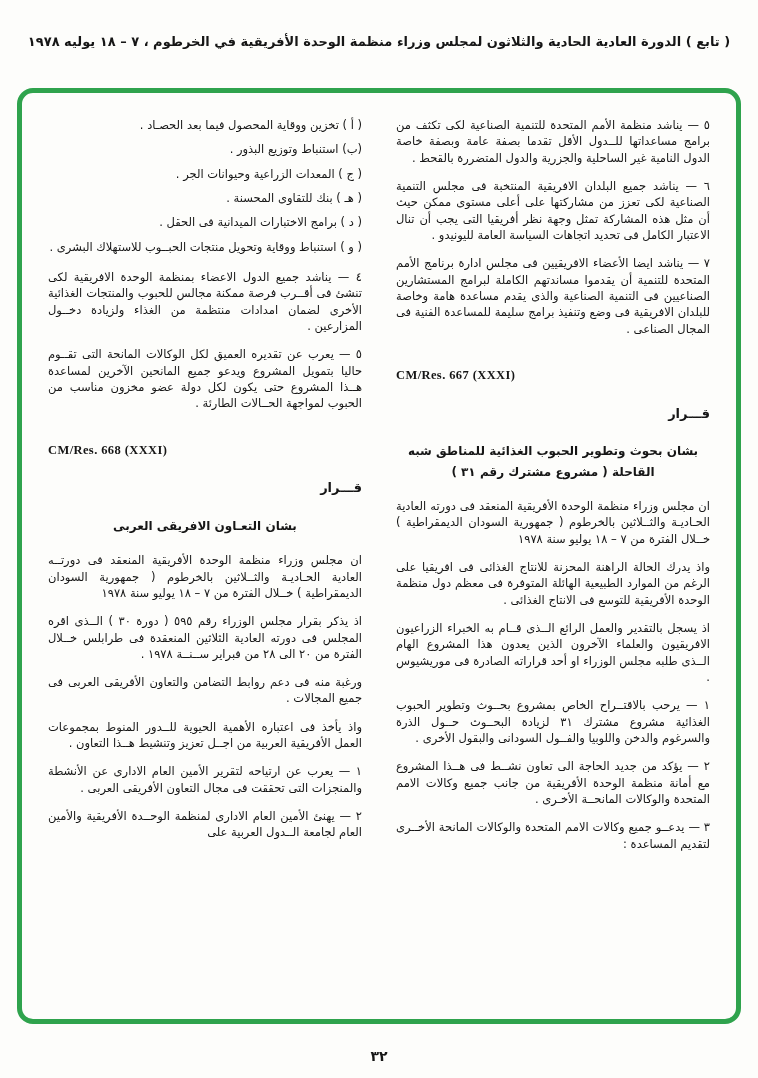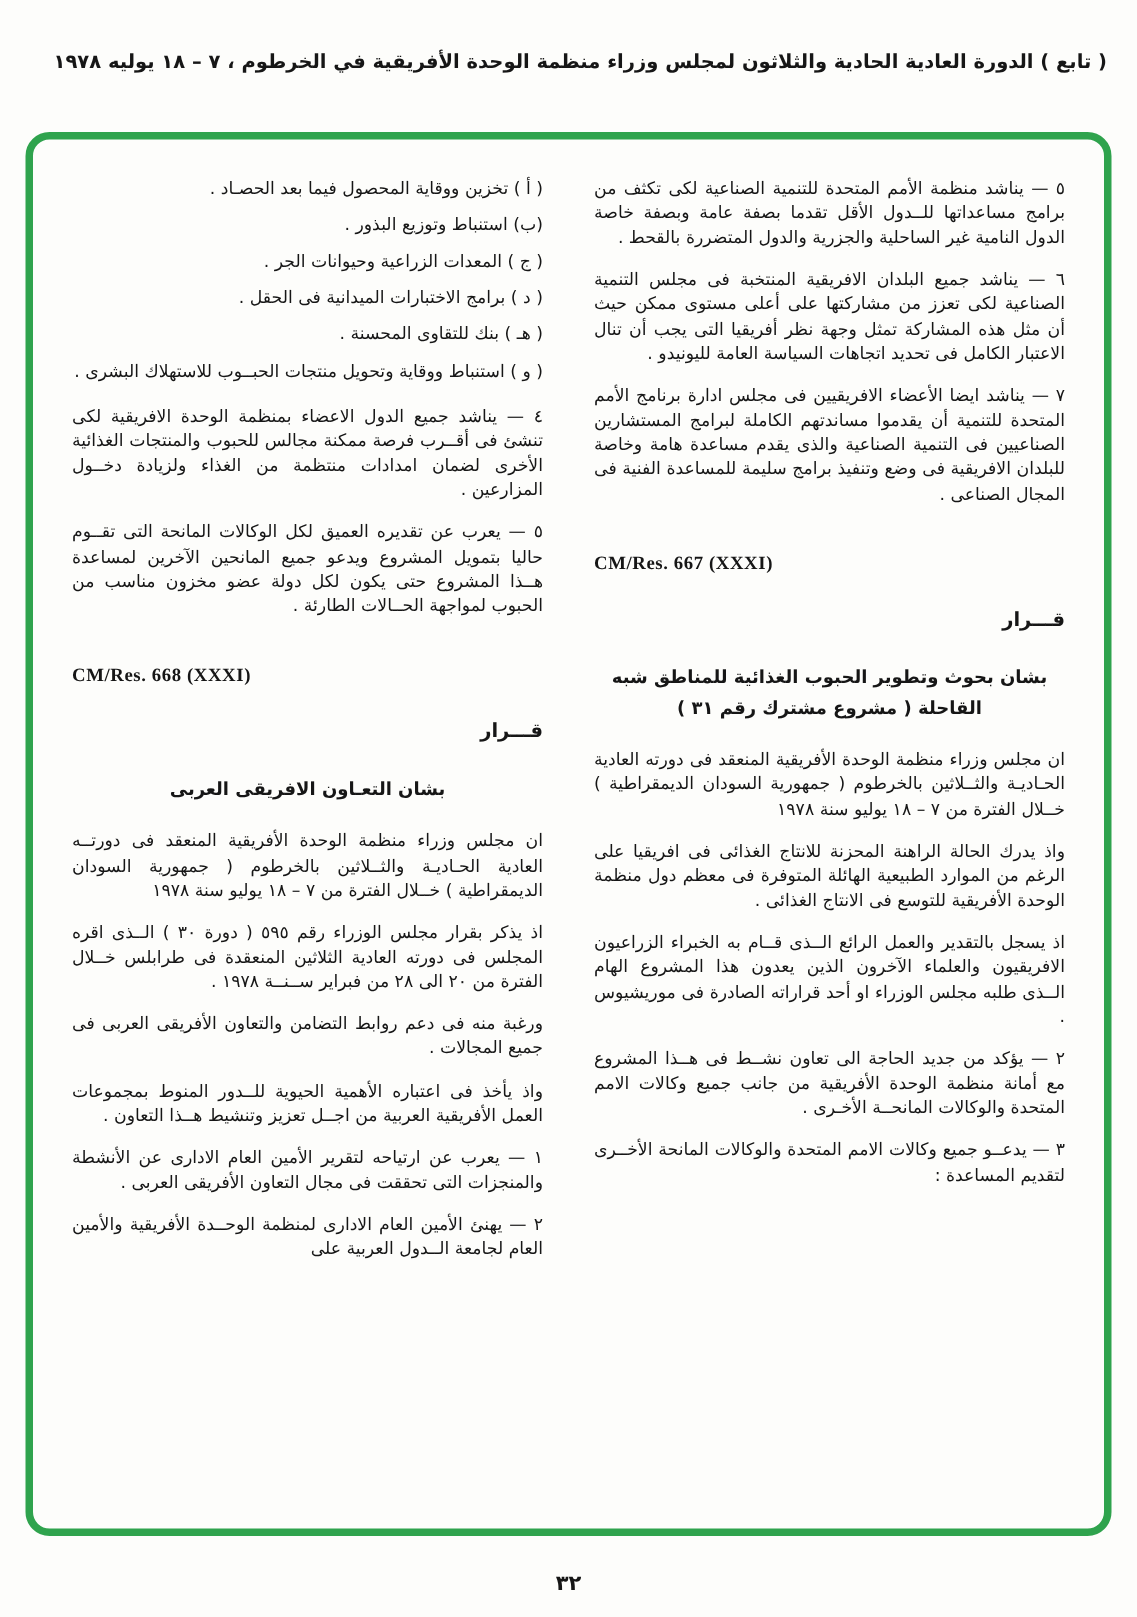--- a/index.html
+++ b/index.html
@@ -2,21 +2,21 @@
 <html lang="ar"><head>
 <meta charset="utf-8">
 <style>
   html, body { margin: 0; padding: 0; }
   body {
     width: 758px; height: 1078px;
     position: relative; overflow: hidden;
     background: #fdfdfb; color: #161616;
     font-family: "DejaVu Sans", sans-serif;
   }
-  .doc-header { direction: rtl; padding: 34px 20px 0 20px; }
+  .doc-header { direction: rtl; text-align: center; padding: 34px 20px 0 20px; }
   .doc-title  { font-size: 13px; font-weight: bold; }
   .doc-source { font-size: 9.5px; margin-top: 9px; color: #222; }
 
   .frame {
     position: absolute; left: 17px; top: 88px;
     width: 724px; height: 936px;
     border: 5px solid #2fa34d; border-radius: 16px;
     box-sizing: border-box;
     padding: 24px 26px 16px 26px;
     background: #fdfdfb;
@@ -66,30 +66,31 @@
     <div class="col">
       <p class="para">٥ — يناشد منظمة الأمم المتحدة للتنمية الصناعية لكى تكثف من برامج مساعداتها للــدول الأقل تقدما بصفة عامة وبصفة خاصة الدول النامية غير الساحلية والجزرية والدول المتضررة بالقحط .</p>
       <p class="para">٦ — يناشد جميع البلدان الافريقية المنتخبة فى مجلس التنمية الصناعية لكى تعزز من مشاركتها على أعلى مستوى ممكن حيث أن مثل هذه المشاركة تمثل وجهة نظر أفريقيا التى يجب أن تنال الاعتبار الكامل فى تحديد اتجاهات السياسة العامة لليونيدو .</p>
       <p class="para">٧ — يناشد ايضا الأعضاء الافريقيين فى مجلس ادارة برنامج الأمم المتحدة للتنمية أن يقدموا مساندتهم الكاملة لبرامج المستشارين الصناعيين فى التنمية الصناعية والذى يقدم مساعدة هامة وخاصة للبلدان الافريقية فى وضع وتنفيذ برامج سليمة للمساعدة الفنية فى المجال الصناعى .</p>
       <div class="res-ref">CM/Res. 667 (XXXI)</div>
       <div class="res-heading">قـــرار</div>
       <div class="res-title">بشان بحوث وتطوير الحبوب الغذائية للمناطق شبه القاحلة ( مشروع مشترك رقم ٣١ )</div>
       <p class="para">ان مجلس وزراء منظمة الوحدة الأفريقية المنعقد فى دورته العادية الحـاديـة والثــلاثين بالخرطوم ( جمهورية السودان الديمقراطية ) خــلال الفترة من ٧ – ١٨ يوليو سنة ١٩٧٨</p>
       <p class="para">واذ يدرك الحالة الراهنة المحزنة للانتاج الغذائى فى افريقيا على الرغم من الموارد الطبيعية الهائلة المتوفرة فى معظم دول منظمة الوحدة الأفريقية للتوسع فى الانتاج الغذائى .</p>
       <p class="para">اذ يسجل بالتقدير والعمل الرائع الــذى قــام به الخبراء الزراعيون الافريقيون والعلماء الآخرون الذين يعدون هذا المشروع الهام الــذى طلبه مجلس الوزراء او أحد قراراته الصادرة فى موريشيوس .</p>
+      <p class="para">١ — يرحب بالاقتــراح الخاص بمشروع بحــوث وتطوير الحبوب الغذائية مشروع مشترك ٣١ لزيادة البحــوث حــول الذرة والسرغوم والدخن واللوبيا والفــول السودانى والبقول الأخرى .</p>
       <p class="para">٢ — يؤكد من جديد الحاجة الى تعاون نشــط فى هــذا المشروع مع أمانة منظمة الوحدة الأفريقية من جانب جميع وكالات الامم المتحدة والوكالات المانحــة الأخـرى .</p>
       <p class="para">٣ — يدعــو جميع وكالات الامم المتحدة والوكالات المانحة الأخــرى لتقديم المساعدة :</p>
     </div>
 
     <div class="col">
       <p class="list-item">( أ ) تخزين ووقاية المحصول فيما بعد الحصـاد .</p>
       <p class="list-item">(ب) استنباط وتوزيع البذور .</p>
       <p class="list-item">( ج ) المعدات الزراعية وحيوانات الجر .</p>
+      <p class="list-item">( هـ ) بنك للتقاوى المحسنة .</p>
       <p class="list-item">( د ) برامج الاختبارات الميدانية فى الحقل .</p>
-      <p class="list-item">( هـ ) بنك للتقاوى المحسنة .</p>
       <p class="list-item">( و ) استنباط ووقاية وتحويل منتجات الحبــوب للاستهلاك البشرى .</p>
       <p class="para gap-top">٤ — يناشد جميع الدول الاعضاء بمنظمة الوحدة الافريقية لكى تنشئ فى أقــرب فرصة ممكنة مجالس للحبوب والمنتجات الغذائية الأخرى لضمان امدادات منتظمة من الغذاء ولزيادة دخــول المزارعين .</p>
       <p class="para">٥ — يعرب عن تقديره العميق لكل الوكالات المانحة التى تقــوم حاليا بتمويل المشروع ويدعو جميع المانحين الآخرين لمساعدة هــذا المشروع حتى يكون لكل دولة عضو مخزون مناسب من الحبوب لمواجهة الحــالات الطارئة .</p>
       <div class="res-ref">CM/Res. 668 (XXXI)</div>
       <div class="res-heading">قـــرار</div>
       <div class="res-title">بشان التعـاون الافريقى العربى</div>
       <p class="para">ان مجلس وزراء منظمة الوحدة الأفريقية المنعقد فى دورتــه العادية الحـاديـة والثــلاثين بالخرطوم ( جمهورية السودان الديمقراطية ) خــلال الفترة من ٧ – ١٨ يوليو سنة ١٩٧٨</p>
       <p class="para">اذ يذكر بقرار مجلس الوزراء رقم ٥٩٥ ( دورة ٣٠ ) الــذى اقره المجلس فى دورته العادية الثلاثين المنعقدة فى طرابلس خــلال الفترة من ٢٠ الى ٢٨ من فبراير ســنــة ١٩٧٨ .</p>
       <p class="para">ورغبة منه فى دعم روابط التضامن والتعاون الأفريقى العربى فى جميع المجالات .</p>
       <p class="para">واذ يأخذ فى اعتباره الأهمية الحيوية للــدور المنوط بمجموعات العمل الأفريقية العربية من اجــل تعزيز وتنشيط هــذا التعاون .</p>

